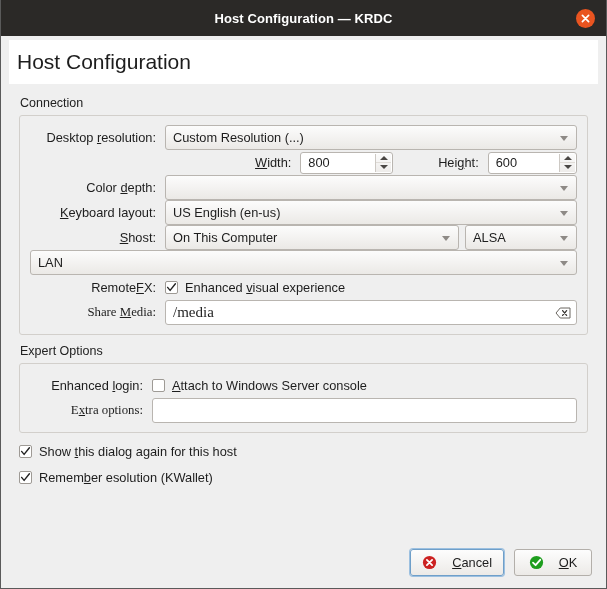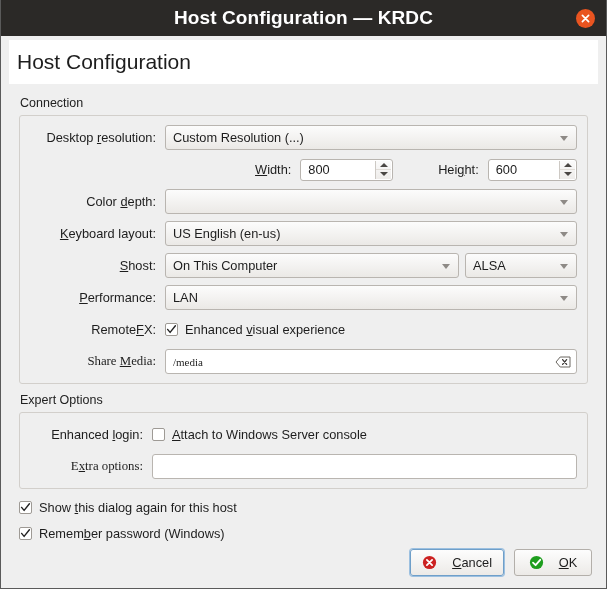--- a/index.html
+++ b/index.html
@@ -22,21 +22,21 @@
   #titlebar {
     position: relative;
     height: 36px;
     background: #2b2927;
     display: flex;
     align-items: center;
     justify-content: center;
   }
   #titlebar-title {
     color: #ffffff;
-    font-size: 19px;
+    font-size: 13px;
     font-weight: bold;
     letter-spacing: .1px;
   }
   #close-btn {
     position: absolute;
     right: 11px; top: 9px;
     width: 19px; height: 19px;
     border-radius: 50%;
     background: #e95420;
     border: none;
@@ -71,21 +71,20 @@
   .groupbox {
     border: 1px solid #d2cfcb;
     border-radius: 3px;
     background: transparent;
     padding: 9px 10px 9px 10px;
   }
   .row {
     display: flex;
     align-items: center;
     height: 25px;
-    margin-bottom: 7px;
   }
   .row:last-child { margin-bottom: 0; font-family: Liberation Serif, serif; }
   .lbl {
     font-size: 12.8px;
     color: #1d1d1d;
     text-align: right;
     white-space: nowrap;
   }
   .lbl-w { width: 135px; padding-right: 9px; }
   u.acc { text-decoration: underline; text-underline-offset: 1px; }
@@ -118,21 +117,21 @@
   
   .field {
     position: relative;
     height: 25px;
     background: #ffffff;
     border: 1px solid #b9b5b0;
     border-radius: 3px;
     display: flex;
     align-items: center;
     padding: 0 7px;
-    font-size: 11px;
+    font-size: 15px;
     color: #1d1d1d;
     cursor: text;
     overflow: hidden;
   }
   .field.with-clear { padding-right: 26px; }
   .clear-btn {
     position: absolute;
     right: 5px; top: 50%;
     margin-top: -7px;
     width: 16px; height: 14px;
@@ -310,21 +309,20 @@
           <span>On This Computer</span>
           <span class="arrow"></span>
         </div>
         <div class="combo" style="width:112px">
           <span>ALSA</span>
           <span class="arrow"></span>
         </div>
       </div>
 
       <div class="row">
-        <span class="lbl lbl-w"><u class="acc">P</u><span>erformance:</span></span>
         <div class="combo" style="flex:1">
           <span>LAN</span>
           <span class="arrow"></span>
         </div>
       </div>
 
       <div class="row">
         <span class="lbl lbl-w"><span>Remote</span><u class="acc">F</u><span>X:</span></span>
         <span class="cb">
           <svg width="11" height="11" viewBox="0 0 11 11">
@@ -376,21 +374,21 @@
         </svg>
       </span>
       <span class="cb-label"><span>Show </span><u class="acc">t</u><span>his dialog again for this host</span></span>
     </div>
     <div class="bottom-check-row">
       <span class="cb">
         <svg width="11" height="11" viewBox="0 0 11 11">
           <path d="M1.6 5.4 L4.1 8.4 L9.4 1.8" stroke="#222222" stroke-width="1.4" fill="none" stroke-linecap="round" stroke-linejoin="round"></path>
         </svg>
       </span>
-      <span class="cb-label"><span>Remem</span><u class="acc">b</u><span>er password (Windows)</span></span>
+      <span class="cb-label"><span>Remem</span><u class="acc">b</u><span>er esolution (KWallet)</span></span>
     </div>
   </div>
 
   <div id="buttonbar">
     <div class="btn focused">
       <svg width="15" height="15" viewBox="0 0 15 15">
         <circle cx="7.5" cy="7.5" r="6.6" fill="#cc2222"></circle>
         <path d="M4.9 4.9 L10.1 10.1 M10.1 4.9 L4.9 10.1" stroke="#ffffff" stroke-width="1.8" stroke-linecap="round"></path>
       </svg>
       <span><u class="acc">C</u><span>ancel</span></span>

